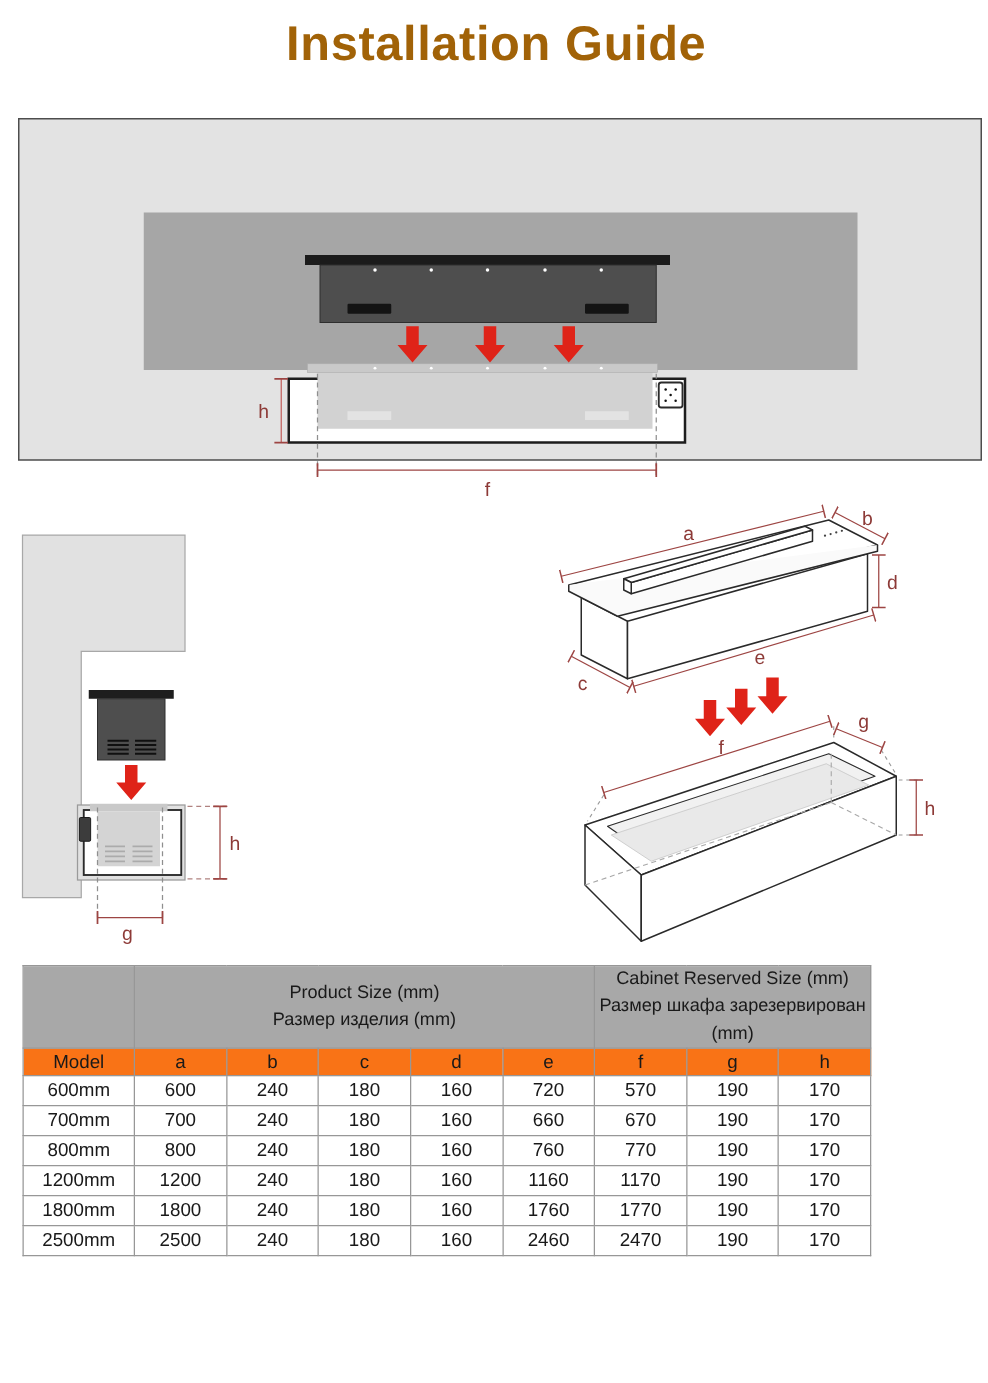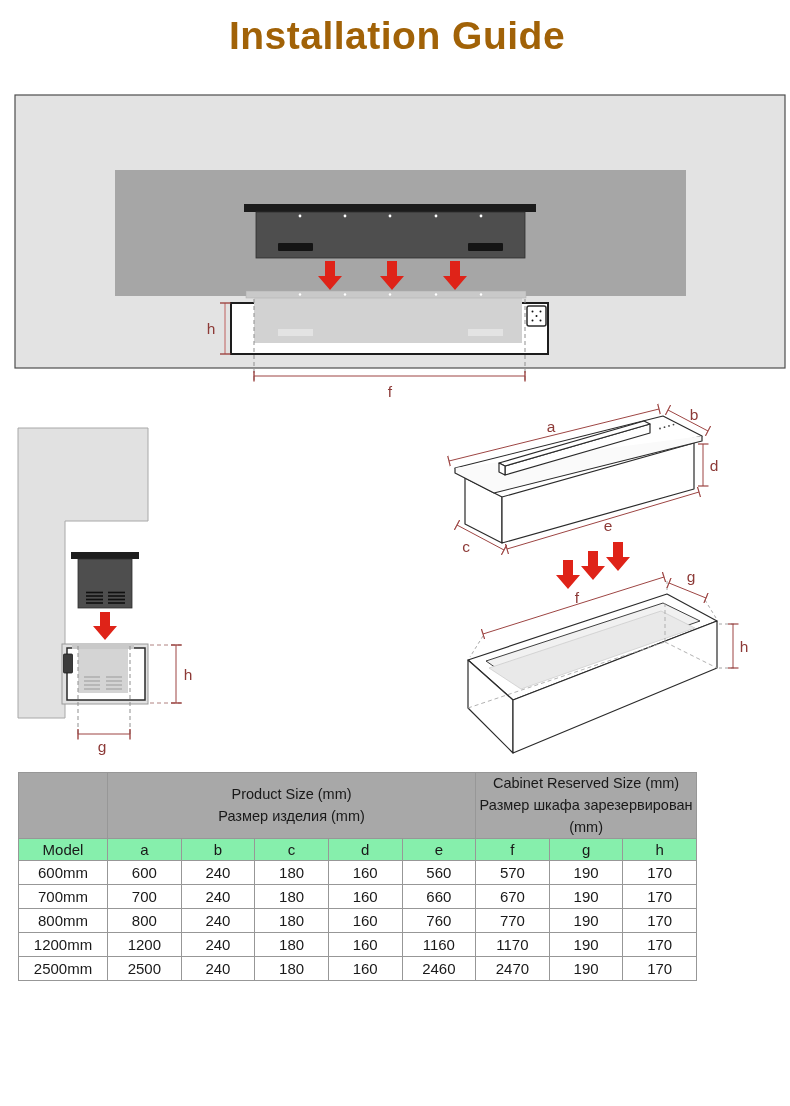--- a/index.html
+++ b/index.html
@@ -8,21 +8,21 @@
   .title{position:absolute;top:14px;left:2px;width:100%;text-align:center;
          font-size:39px;font-weight:bold;letter-spacing:0.5px;color:#a16207;}
   .diagram{position:absolute;}
   .dim-label{font:15.5px "Liberation Sans",sans-serif;fill:#8d3a37;}
   
   .size-table{position:absolute;left:18px;top:772px;width:679px;border-collapse:collapse;
               table-layout:fixed;border:1.5px solid #7a7a7a;}
   .size-table th,.size-table td{border:1px solid #979797;text-align:center;padding:0;
               font-weight:normal;color:#191919;}
   .group-header th{background:#a8a8a8;height:55px;font-size:14.5px;line-height:1.5;}
-  .col-header th{background:#86efac;height:21px;font-size:15px;}
+  .col-header th{background:#f97316;height:21px;font-size:15px;}
   .size-table tbody td{height:23px;font-size:15px;background:#fff;}
   .c-model{width:89px;}
 </style>
 </head>
 <body>
 
 <div class="page">
 
   <div class="title">Installation Guide</div>
 
@@ -250,21 +250,21 @@
         <th>h</th>
       </tr>
     </thead>
     <tbody>
         <tr>
           <td>600mm</td>
           <td>600</td>
           <td>240</td>
           <td>180</td>
           <td>160</td>
-          <td>560</td>
+          <td>720</td>
           <td>570</td>
           <td>190</td>
           <td>170</td>
         </tr>
         <tr>
           <td>700mm</td>
           <td>700</td>
           <td>240</td>
           <td>180</td>
           <td>160</td>
@@ -289,20 +289,31 @@
           <td>1200</td>
           <td>240</td>
           <td>180</td>
           <td>160</td>
           <td>1160</td>
           <td>1170</td>
           <td>190</td>
           <td>170</td>
         </tr>
         <tr>
+          <td>1800mm</td>
+          <td>1800</td>
+          <td>240</td>
+          <td>180</td>
+          <td>160</td>
+          <td>1760</td>
+          <td>1770</td>
+          <td>190</td>
+          <td>170</td>
+        </tr>
+        <tr>
           <td>2500mm</td>
           <td>2500</td>
           <td>240</td>
           <td>180</td>
           <td>160</td>
           <td>2460</td>
           <td>2470</td>
           <td>190</td>
           <td>170</td>
         </tr>

